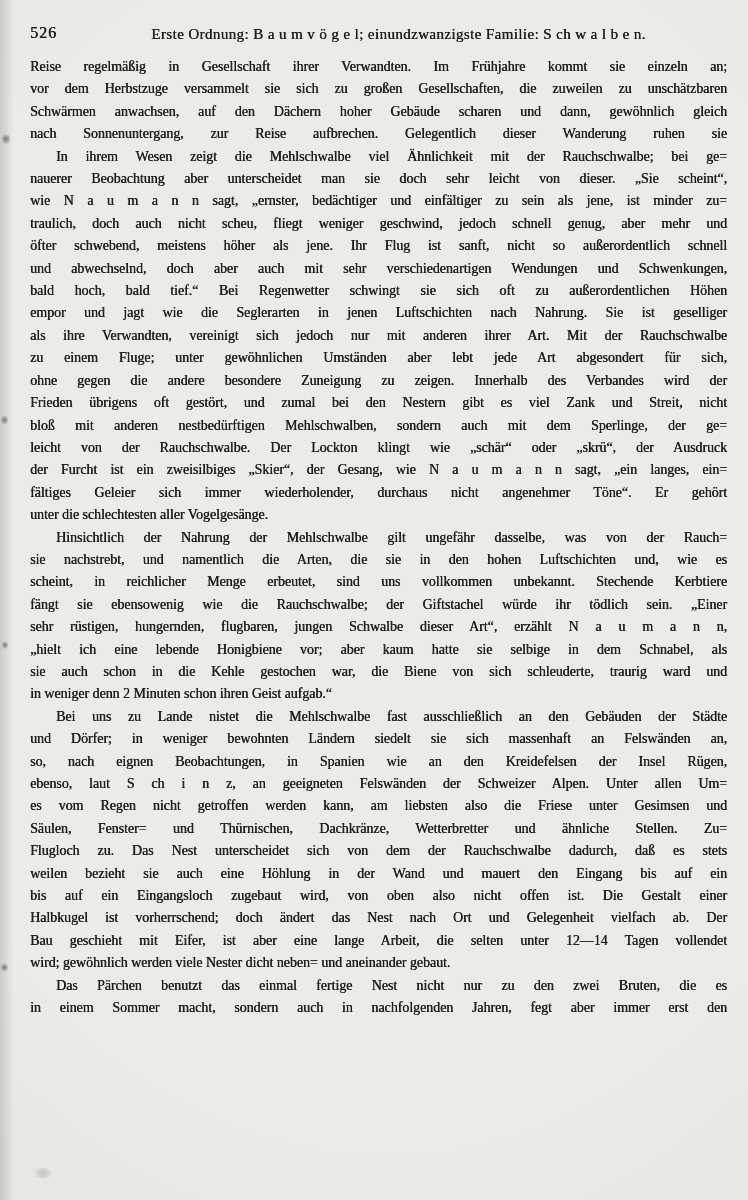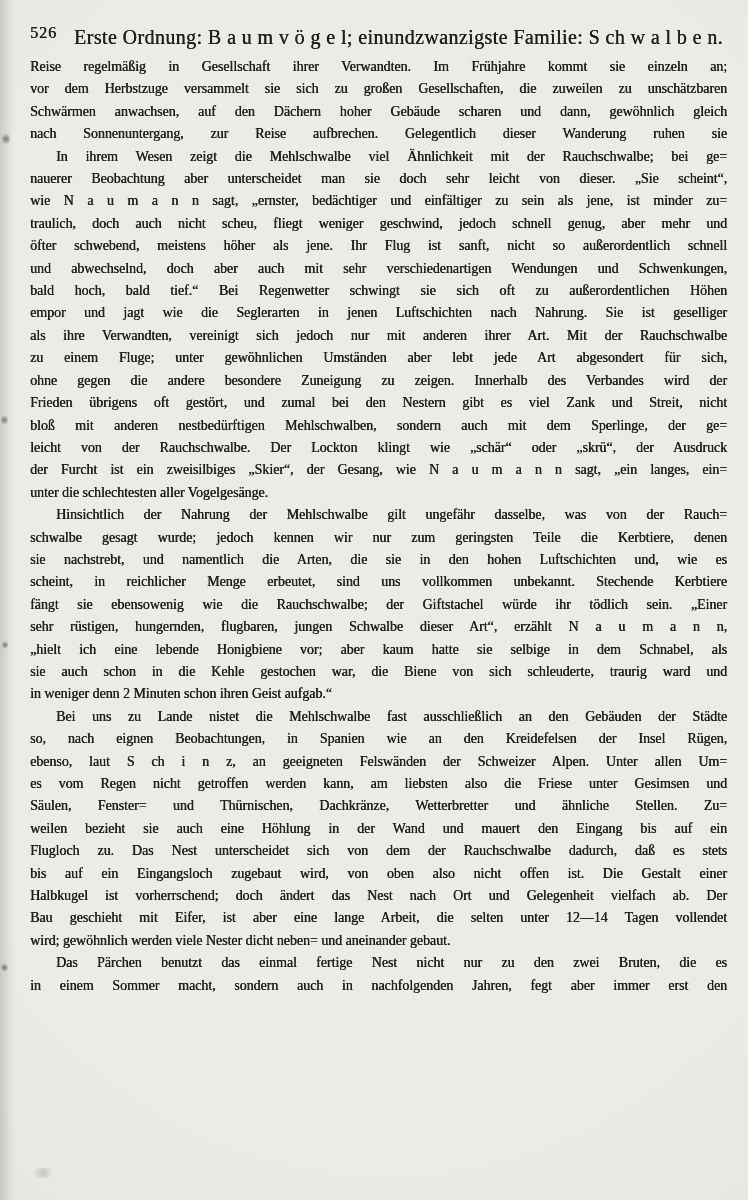--- a/index.html
+++ b/index.html
@@ -27,21 +27,21 @@
     left: 30px; top: 24px; width: 697px; height: 22px;
   }
   .page-number {
     position: absolute; left: 0; top: 0;
     font-size: 16px; letter-spacing: 1px;
     text-shadow: 0.4px 0 0 currentColor;
   }
   .running-title {
     position: absolute; left: 40px; right: 0; top: 2px;
     text-align: center;
-    font-size: 20px; letter-spacing: 0.4px;
+    font-size: 15px; letter-spacing: 0.4px;
     text-shadow: 0.35px 0 0 currentColor;
     white-space: nowrap;
   }
   .text-block {
     position: absolute; left: 30px; top: 56px; width: 697px;
   }
   .para { margin: 0; }
   .line {
     font-size: 14px;
     line-height: 22.4px;
@@ -85,41 +85,42 @@
       <div class="line">und abwechselnd, doch aber auch mit sehr verschiedenartigen Wendungen und Schwenkungen,</div>
       <div class="line">bald hoch, bald tief.“  Bei Regenwetter schwingt sie sich oft zu außerordentlichen Höhen</div>
       <div class="line">empor und jagt wie die Seglerarten in jenen Luftschichten nach Nahrung.  Sie ist geselliger</div>
       <div class="line">als ihre Verwandten, vereinigt sich jedoch nur mit anderen ihrer Art.  Mit der Rauchschwalbe</div>
       <div class="line">zu einem Fluge; unter gewöhnlichen Umständen aber lebt jede Art abgesondert für sich,</div>
       <div class="line">ohne gegen die andere besondere Zuneigung zu zeigen.  Innerhalb des Verbandes wird der</div>
       <div class="line">Frieden übrigens oft gestört, und zumal bei den Nestern gibt es viel Zank und Streit, nicht</div>
       <div class="line">bloß mit anderen nestbedürftigen Mehlschwalben, sondern auch mit dem Sperlinge, der ge=</div>
       <div class="line">leicht von der Rauchschwalbe.  Der Lockton klingt wie „schär“ oder „skrü“, der Ausdruck</div>
       <div class="line">der Furcht ist ein zweisilbiges „Skier“, der Gesang, wie N a u m a n n sagt, „ein langes, ein=</div>
+      <div class="line">fältiges Geleier sich immer wiederholender, durchaus nicht angenehmer Töne“.  Er gehört</div>
       <div class="line flush">unter die schlechtesten aller Vogelgesänge.</div>
     </div>
     <div class="para">
       <div class="line indent">Hinsichtlich der Nahrung der Mehlschwalbe gilt ungefähr dasselbe, was von der Rauch=</div>
-      <div class="line">schwalbe gesagt wurde; jedoch kennen wir nur zum geringsten Teile die Kerbtiere, denen</div>
       <div class="line">sie nachstrebt, und namentlich die Arten, die sie in den hohen Luftschichten und, wie es</div>
       <div class="line">scheint, in reichlicher Menge erbeutet, sind uns vollkommen unbekannt.  Stechende Kerbtiere</div>
       <div class="line">fängt sie ebensowenig wie die Rauchschwalbe; der Giftstachel würde ihr tödlich sein.  „Einer</div>
       <div class="line">sehr rüstigen, hungernden, flugbaren, jungen Schwalbe dieser Art“, erzählt N a u m a n n,</div>
       <div class="line">„hielt ich eine lebende Honigbiene vor; aber kaum hatte sie selbige in dem Schnabel, als</div>
       <div class="line">sie auch schon in die Kehle gestochen war, die Biene von sich schleuderte, traurig ward und</div>
       <div class="line flush">in weniger denn 2 Minuten schon ihren Geist aufgab.“</div>
     </div>
     <div class="para">
       <div class="line indent">Bei uns zu Lande nistet die Mehlschwalbe fast ausschließlich an den Gebäuden der Städte</div>
+      <div class="line">und Dörfer; in weniger bewohnten Ländern siedelt sie sich massenhaft an Felswänden an,</div>
       <div class="line">so, nach eignen Beobachtungen, in Spanien wie an den Kreidefelsen der Insel Rügen,</div>
       <div class="line">ebenso, laut S ch i n z, an geeigneten Felswänden der Schweizer Alpen.  Unter allen Um=</div>
       <div class="line">es vom Regen nicht getroffen werden kann, am liebsten also die Friese unter Gesimsen und</div>
       <div class="line">Säulen, Fenster= und Thürnischen, Dachkränze, Wetterbretter und ähnliche Stellen.  Zu=</div>
+      <div class="line">Flugloch zu.  Das Nest unterscheidet sich von dem der Rauchschwalbe dadurch, daß es stets</div>
       <div class="line">weilen bezieht sie auch eine Höhlung in der Wand und mauert den Eingang bis auf ein</div>
-      <div class="line">Flugloch zu.  Das Nest unterscheidet sich von dem der Rauchschwalbe dadurch, daß es stets</div>
       <div class="line">bis auf ein Eingangsloch zugebaut wird, von oben also nicht offen ist.  Die Gestalt einer</div>
       <div class="line">Halbkugel ist vorherrschend; doch ändert das Nest nach Ort und Gelegenheit vielfach ab.  Der</div>
       <div class="line">Bau geschieht mit Eifer, ist aber eine lange Arbeit, die selten unter 12—14 Tagen vollendet</div>
       <div class="line flush">wird; gewöhnlich werden viele Nester dicht neben= und aneinander gebaut.</div>
     </div>
     <div class="para">
       <div class="line indent">Das Pärchen benutzt das einmal fertige Nest nicht nur zu den zwei Bruten, die es</div>
       <div class="line">in einem Sommer macht, sondern auch in nachfolgenden Jahren, fegt aber immer erst den</div>
     </div>
   </div>

